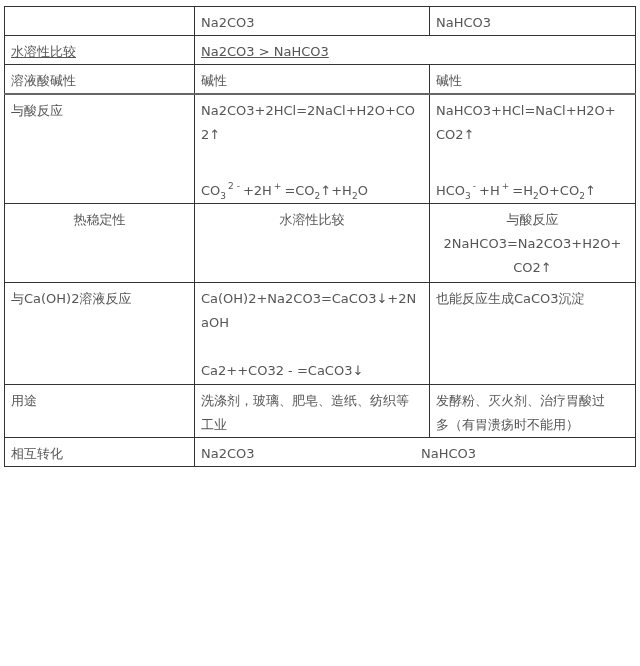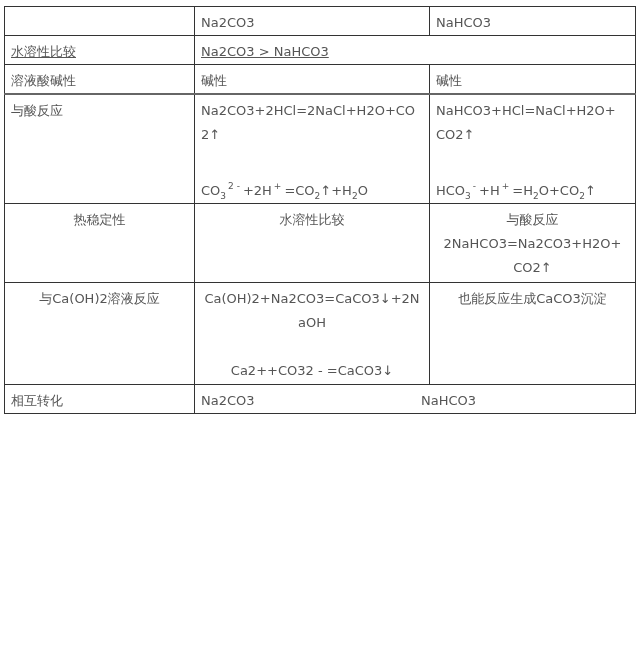--- a/index.html
+++ b/index.html
@@ -37,21 +37,21 @@
     col.c3 { width: 206px; }
     tr.r-head td   { height: 21px; }
     tr.r1 td       { height: 21px; }
     tr.r2 td       { height: 22px; text-decoration: underline; }
     tr.r3 td       { height: 22px; }
     tr.r4 td       { height: 21px; }
     tr.r5 td       { height: 104px; }
     tr.r6 td       { height: 74px; text-align: center; }
     tr.r7 td       { height: 21px; }
     tr.r8 td       { height: 98px; }
-    tr.r9 td       { height: 97px; text-align: center; }
+    tr.r9 td       { height: 97px; }
     tr.r10 td      { height: 20px; }
     tr.r11 td      { height: 45px; }
     tr.r12 td      { height: 22px; }
     tr.r5 td, tr.r5 { border-top: 2.5px solid #666666; }
     .line { display: block; }
     .gap { display: block; height: 24px; }
     .ion { display: block; margin-top: 8px; }
     sup, sub { font-size: 9px; line-height: 0; }
     sup { vertical-align: 6px; margin-left: 2px; margin-right: 3px; }
     sub { vertical-align: -4px; }
@@ -124,20 +124,31 @@
       <td>
         <span class="line">Ca(OH)2+Na2CO3=CaCO3↓+2N</span>
         <span class="line">aOH</span>
         <span class="gap"></span>
         <span class="line">Ca2++CO32 - =CaCO3↓</span>
       </td>
       <td>也能反应生成CaCO3沉淀</td>
     </tr>
 
 
+    <tr class="r11">
+      <td>用途</td>
+      <td>
+        <span class="line">洗涤剂，玻璃、肥皂、造纸、纺织等</span>
+        <span class="line">工业</span>
+      </td>
+      <td>
+        <span class="line">发酵粉、灭火剂、治疗胃酸过</span>
+        <span class="line">多（有胃溃疡时不能用）</span>
+      </td>
+    </tr>
 
     <tr class="r12">
       <td>相互转化</td>
       <td colspan="2">
         <div class="spread">
           <span class="left">Na2CO3</span>
           <span class="right">NaHCO3</span>
         </div>
       </td>
     </tr>

